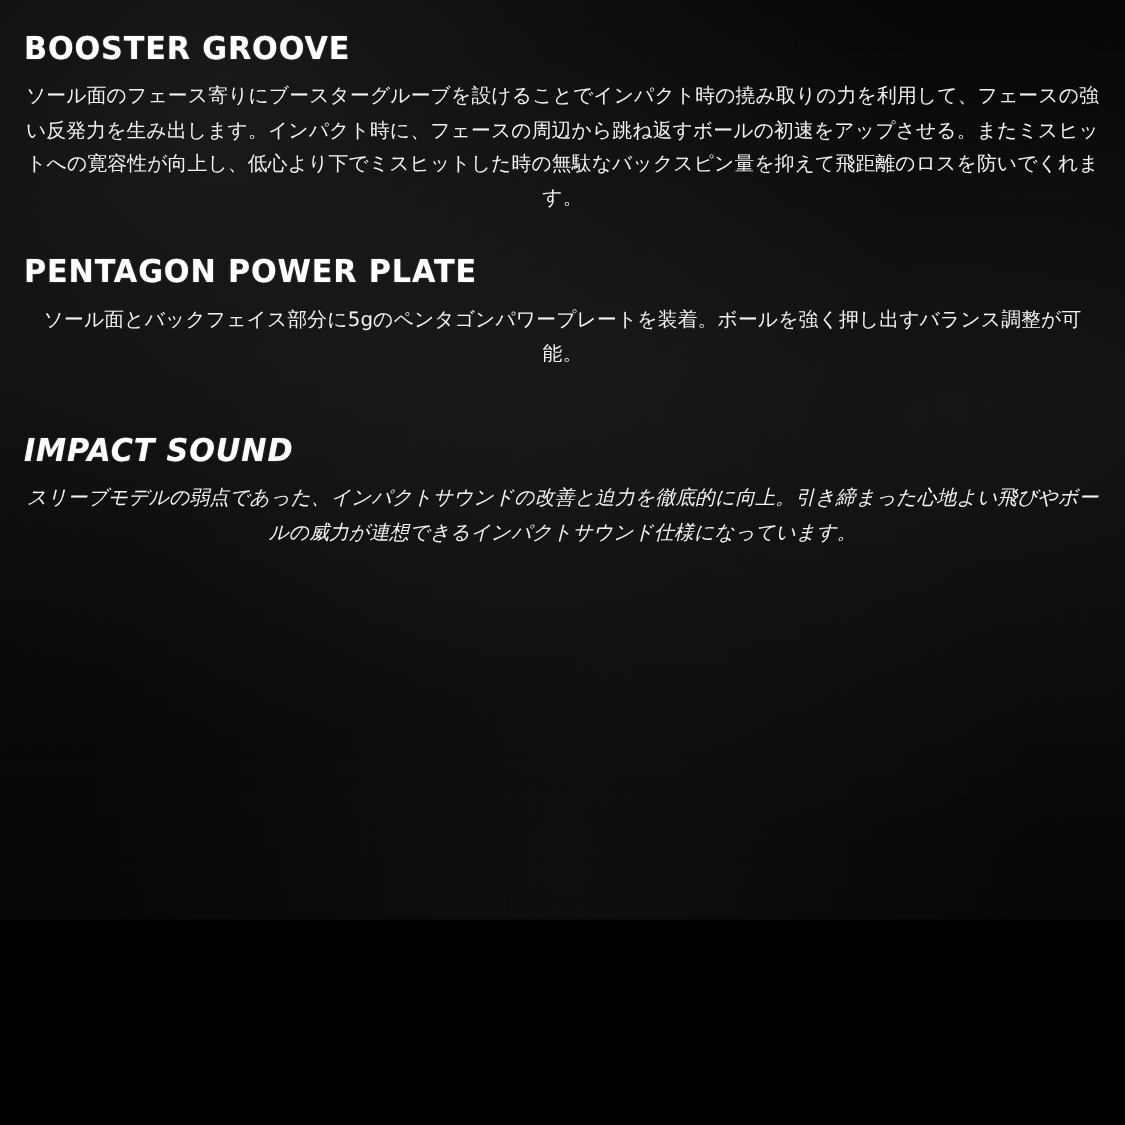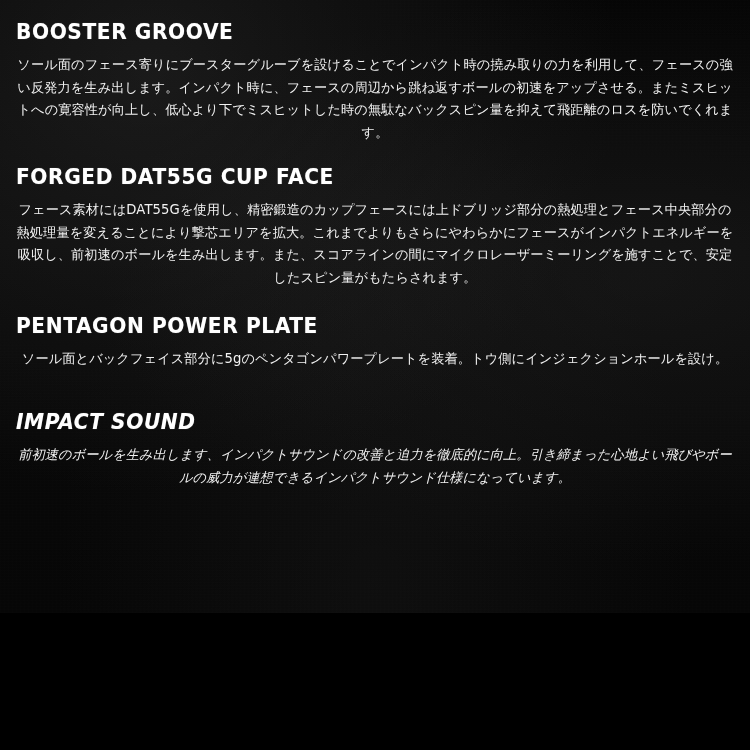--- a/index.html
+++ b/index.html
@@ -77,30 +77,26 @@
 <div class="page">
   <div class="noise"></div>
   <div class="content">
 
     <div class="section s1">
       <h2 class="section-title t1">BOOSTER GROOVE</h2>
       <p class="section-body">ソール面のフェース寄りにブースターグルーブを設けることでインパクト時の撓み取りの力を利用して、フェースの強い反発力を生み出します。インパクト時に、フェースの周辺から跳ね返すボールの初速をアップさせる。またミスヒットへの寛容性が向上し、低心より下でミスヒットした時の無駄なバックスピン量を抑えて飛距離のロスを防いでくれます。</p>
     </div>
 
 
-    <div class="section s3">
-      <h2 class="section-title">FORGED DAT55G CUP FACE</h2>
-      <p class="section-body">フェース素材にはDAT55Gを使用し、精密鍛造のカップフェースには上ドブリッジ部分の熱処理とフェース中央部分の熱処理量を変えることにより撃芯エリアを拡大。これまでよりもさらにやわらかにフェースがインパクトエネルギーを吸収し、前初速のボールを生み出します。また、スコアラインの間にマイクロレーザーミーリングを施すことで、安定したスピン量がもたらされます。</p>
-    </div>
 
     <div class="section s4">
       <h2 class="section-title">PENTAGON POWER PLATE</h2>
-      <p class="section-body">ソール面とバックフェイス部分に5gのペンタゴンパワープレートを装着。トウ側にインジェクションホールを設け。</p>
+      <p class="section-body">ソール面とバックフェイス部分に5gのペンタゴンパワープレートを装着。ボールを強く押し出すバランス調整が可能。</p>
     </div>
 
     <div class="section s5">
       <h2 class="section-title">IMPACT SOUND</h2>
-      <p class="section-body">前初速のボールを生み出します、インパクトサウンドの改善と迫力を徹底的に向上。引き締まった心地よい飛びやボールの威力が連想できるインパクトサウンド仕様になっています。</p>
+      <p class="section-body">スリーブモデルの弱点であった、インパクトサウンドの改善と迫力を徹底的に向上。引き締まった心地よい飛びやボールの威力が連想できるインパクトサウンド仕様になっています。</p>
     </div>
 
 
   </div>
 </div>
 
 </body></html>

